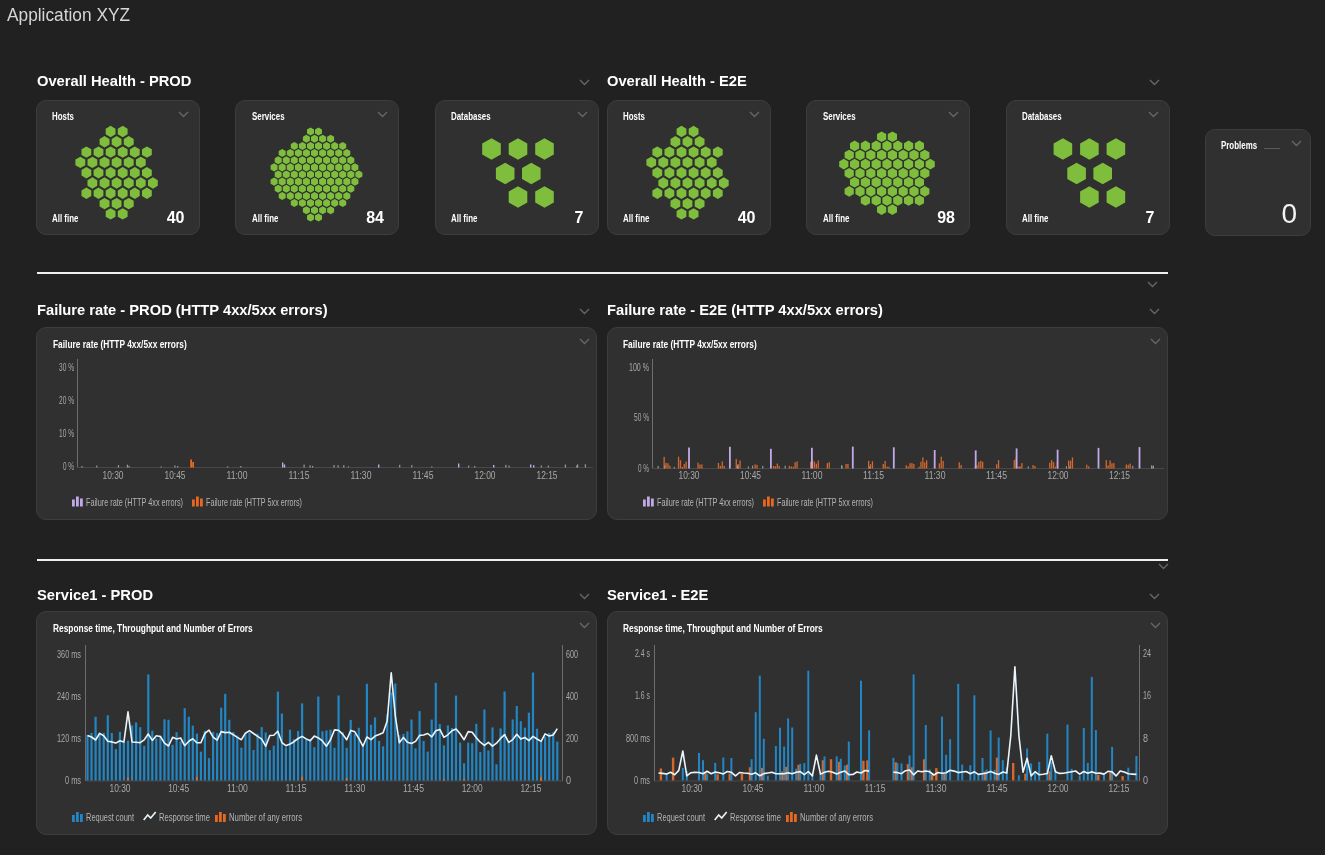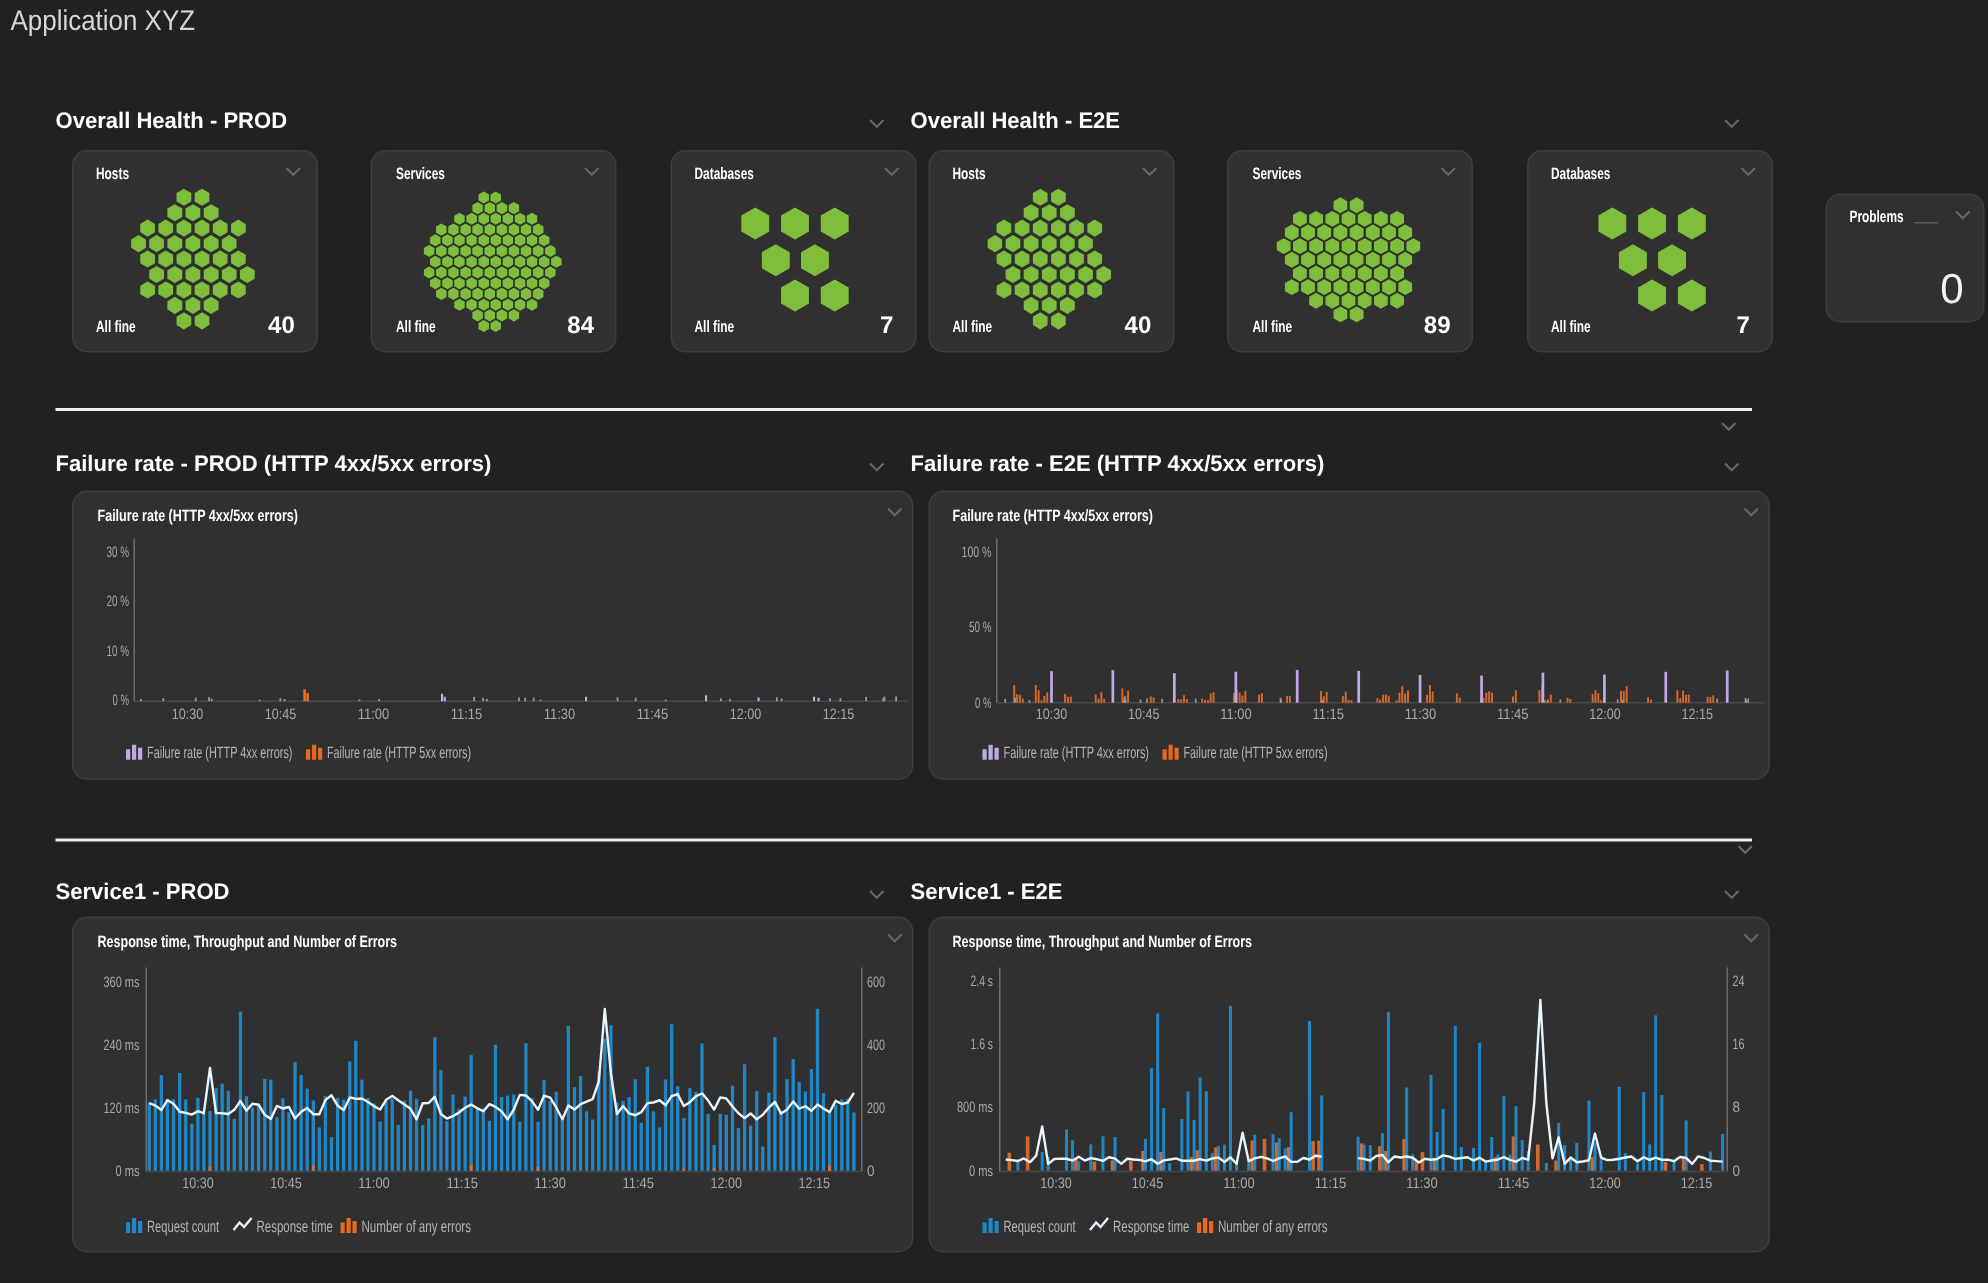--- a/index.html
+++ b/index.html
@@ -1,16 +1,16 @@
 <!DOCTYPE html>
 <html><head><meta charset="utf-8"><style>
 * { margin:0; padding:0; box-sizing:border-box; }
 body { width:1325px; height:855px; background:#212121; font-family:"Liberation Sans",sans-serif; overflow:hidden; }
 #page { position:relative; width:1325px; height:855px;text-align:right; }
-.tile { position:absolute; background:#303030; border:1px solid #3d3d3d; border-radius:10px;margin-left:12px; }
+.tile { position:absolute; background:#303030; border:1px solid #3d3d3d; border-radius:10px; }
 .ttitle { position:absolute; left:15.5px; top:8.5px; font-size:11px; font-weight:bold; color:#fff; transform:scaleX(0.72); transform-origin:0 0; white-space:nowrap; }
 .ctitle { position:absolute; left:15.5px; top:10px; font-size:11px; font-weight:bold; color:#fff; transform:scaleX(0.76); transform-origin:0 0; white-space:nowrap; }
 .allfine { position:absolute; left:15.5px; bottom:10px; font-size:11px; font-weight:bold; color:#fff; transform:scaleX(0.72); transform-origin:0 100%; white-space:nowrap; }
 .tnum { position:absolute; right:14px; bottom:7.5px; font-size:16px; font-weight:bold; color:#fff; }
 .shead { position:absolute; font-size:15px; font-weight:bold; color:#fff; transform:scaleX(0.98); transform-origin:0 0; white-space:nowrap; }
 .sep { position:absolute; left:37px; width:1131px; height:2px; background:#efefef; }
 text.axlbl { font-size:10px; fill:#a9a9a9; font-family:"Liberation Sans",sans-serif; }
 text.leg { font-size:11px; fill:#b4b4b4; font-family:"Liberation Sans",sans-serif; }
 .ptitle { position:absolute; left:7px; top:4px; font-size:19px; color:#d6d6d6; transform:scaleX(0.91); transform-origin:0 0; }
 </style></head>
@@ -313,42 +313,42 @@
         <polygon points="869.0,202.2 864.4,204.8 859.8,202.2 859.8,196.8 864.4,194.2 869.0,196.8" fill="#7ebe3c"></polygon>
         <polygon points="879.8,202.2 875.2,204.8 870.6,202.2 870.6,196.8 875.2,194.2 879.8,196.8" fill="#7ebe3c"></polygon>
         <polygon points="890.6,202.2 886.0,204.8 881.4,202.2 881.4,196.8 886.0,194.2 890.6,196.8" fill="#7ebe3c"></polygon>
         <polygon points="901.4,202.2 896.8,204.8 892.2,202.2 892.2,196.8 896.8,194.2 901.4,196.8" fill="#7ebe3c"></polygon>
         <polygon points="912.2,202.2 907.6,204.8 903.0,202.2 903.0,196.8 907.6,194.2 912.2,196.8" fill="#7ebe3c"></polygon>
         <polygon points="923.0,202.2 918.4,204.8 913.8,202.2 913.8,196.8 918.4,194.2 923.0,196.8" fill="#7ebe3c"></polygon>
         <polygon points="885.2,211.3 880.6,213.9 876.0,211.3 876.0,205.9 880.6,203.3 885.2,205.9" fill="#7ebe3c"></polygon>
         <polygon points="896.0,211.3 891.4,213.9 886.8,211.3 886.8,205.9 891.4,203.3 896.0,205.9" fill="#7ebe3c"></polygon>
       </svg>
   <div class="allfine">All fine</div>
-  <div class="tnum">89</div>
+  <div class="tnum">98</div>
 </div>
 
 <div class="tile" style="left:1005.5px;top:100px;width:164px;height:135px">
   <div class="ttitle">Databases</div>
   <svg style="position:absolute;left:140px;top:9px" width="13" height="8.5">
         <polyline points="2,2 6.5,6.5 11,2" fill="none" stroke="#666666" stroke-width="1.4"></polyline>
       </svg>
   <svg width="164" height="135" viewBox="1005.5 100 164 135" style="position:absolute;left:0;top:0">
         <polygon points="1070.7,153.4 1061.4,158.7 1052.1,153.4 1052.1,142.6 1061.4,137.3 1070.7,142.6" fill="#7ebe3c"></polygon>
         <polygon points="1097.2,153.4 1087.9,158.7 1078.6,153.4 1078.6,142.6 1087.9,137.3 1097.2,142.6" fill="#7ebe3c"></polygon>
         <polygon points="1123.7,153.4 1114.4,158.7 1105.1,153.4 1105.1,142.6 1114.4,137.3 1123.7,142.6" fill="#7ebe3c"></polygon>
         <polygon points="1084.4,177.9 1075.1,183.2 1065.8,177.9 1065.8,167.1 1075.1,161.8 1084.4,167.1" fill="#7ebe3c"></polygon>
         <polygon points="1110.5,177.9 1101.2,183.2 1091.9,177.9 1091.9,167.1 1101.2,161.8 1110.5,167.1" fill="#7ebe3c"></polygon>
         <polygon points="1097.2,201.4 1087.9,206.7 1078.6,201.4 1078.6,190.6 1087.9,185.3 1097.2,190.6" fill="#7ebe3c"></polygon>
         <polygon points="1123.7,201.4 1114.4,206.7 1105.1,201.4 1105.1,190.6 1114.4,185.3 1123.7,190.6" fill="#7ebe3c"></polygon>
       </svg>
   <div class="allfine">All fine</div>
   <div class="tnum">7</div>
 </div>
 
-<div class="tile" style="left:1204.5px;top:129px;width:106.5px;height:86px">
+<div class="tile" style="left:1204.5px;top:129px;width:106.5px;height:107px">
   <div class="ttitle" style="left:15px">Problems</div>
   <div style="position:absolute;left:58px;top:18px;width:16px;height:1px;background:#5a5a5a"></div>
   <svg style="position:absolute;left:84px;top:9px" width="13" height="8.5">
         <polyline points="2,2 6.5,6.5 11,2" fill="none" stroke="#666666" stroke-width="1.4"></polyline>
       </svg>
   <div style="position:absolute;right:13px;bottom:5px;font-size:28px;color:#f2f2f2">0</div>
 </div>
 
 <div class="sep" style="top:271.5px"></div>
 <svg style="position:absolute;left:1146px;top:280px" width="13" height="8.5">

